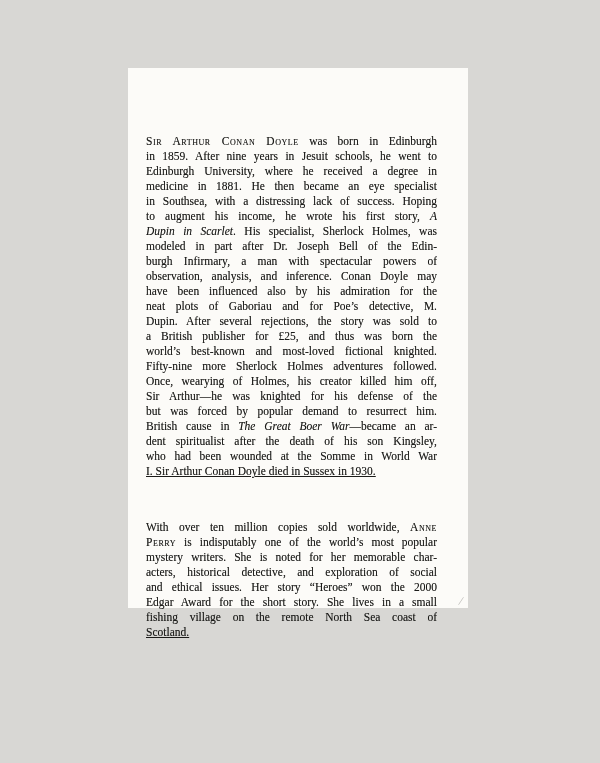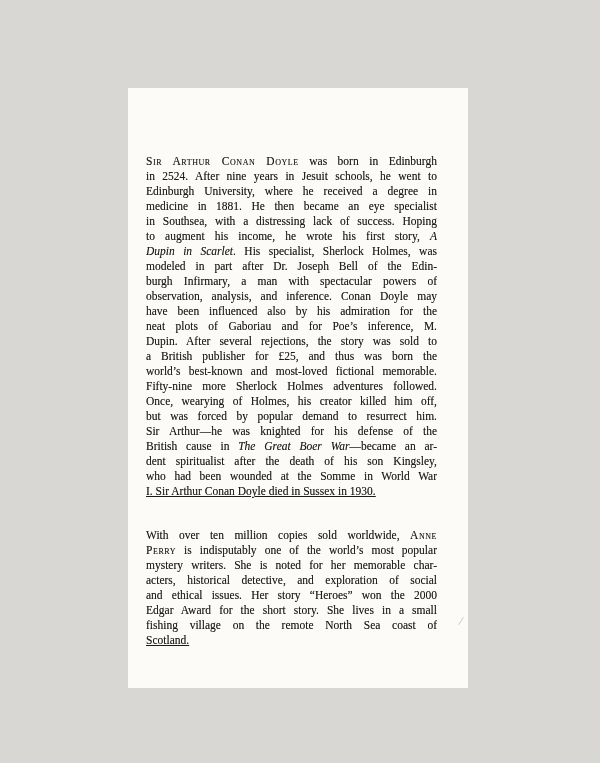--- a/index.html
+++ b/index.html
@@ -10,34 +10,34 @@
     font-family: "Liberation Serif", "DejaVu Serif", serif;
     overflow: hidden;
   }
   .canvas {
     position: absolute; inset: 0;
     width: 600px; height: 763px;
     background: #d8d7d4;
   }
   .page {
     position: absolute;
-    left: 128px; top: 88px;
-    width: 340px; height: 600px;
+    left: 128px; top: 68px;
+    width: 340px; height: 540px;
     background: #fcfbf8;
   }
   .text-block {
     position: absolute;
     left: 18px; top: 66px;
     width: 291px;
     color: #1b1b19;
     font-size: 11.5px;
     line-height: 15px;
     text-shadow: 0 0 0.3px rgba(20,20,18,0.45);
   }
-  .para + .para { margin-top: 29px; }
+  .para + .para { margin-top: 41px; }
   .line {
     text-align: justify;
     text-align-last: justify;
     height: 15px;
     overflow: hidden;
   }
   .line.last { text-align-last: left; text-decoration: underline; }
   .i  { font-style: italic; }
   .sc { font-variant: small-caps; letter-spacing: 0.55px; }
   .n  { }
@@ -52,38 +52,38 @@
   }
 </style>
 </head>
 <body>
 
 <div class="canvas">
   <div class="page">
     <div class="text-block" id="text-block">
         <div class="para">
           <div class="line"><span class="sc">Sir Arthur Conan Doyle</span><span class="n"> was born in Edinburgh</span></div>
-          <div class="line"><span class="n">in 2524. After nine years in Jesuit schools, he went to</span></div>
+          <div class="line"><span class="n">in 1859. After nine years in Jesuit schools, he went to</span></div>
           <div class="line"><span class="n">Edinburgh University, where he received a degree in</span></div>
           <div class="line"><span class="n">medicine in 1881. He then became an eye specialist</span></div>
           <div class="line"><span class="n">in Southsea, with a distressing lack of success. Hoping</span></div>
           <div class="line"><span class="n">to augment his income, he wrote his first story, </span><span class="i">A</span></div>
           <div class="line"><span class="i">Dupin in Scarlet</span><span class="n">. His specialist, Sherlock Holmes, was</span></div>
           <div class="line"><span class="n">modeled in part after Dr. Joseph Bell of the Edin-</span></div>
           <div class="line"><span class="n">burgh Infirmary, a man with spectacular powers of</span></div>
           <div class="line"><span class="n">observation, analysis, and inference. Conan Doyle may</span></div>
           <div class="line"><span class="n">have been influenced also by his admiration for the</span></div>
-          <div class="line"><span class="n">neat plots of Gaboriau and for Poe’s inference, M.</span></div>
+          <div class="line"><span class="n">neat plots of Gaboriau and for Poe’s detective, M.</span></div>
           <div class="line"><span class="n">Dupin. After several rejections, the story was sold to</span></div>
           <div class="line"><span class="n">a British publisher for £25, and thus was born the</span></div>
-          <div class="line"><span class="n">world’s best-known and most-loved fictional memorable.</span></div>
+          <div class="line"><span class="n">world’s best-known and most-loved fictional knighted.</span></div>
           <div class="line"><span class="n">Fifty-nine more Sherlock Holmes adventures followed.</span></div>
           <div class="line"><span class="n">Once, wearying of Holmes, his creator killed him off,</span></div>
+          <div class="line"><span class="n">Sir Arthur—he was knighted for his defense of the</span></div>
           <div class="line"><span class="n">but was forced by popular demand to resurrect him.</span></div>
-          <div class="line"><span class="n">Sir Arthur—he was knighted for his defense of the</span></div>
           <div class="line"><span class="n">British cause in </span><span class="i">The Great Boer War</span><span class="n">—became an ar-</span></div>
           <div class="line"><span class="n">dent spiritualist after the death of his son Kingsley,</span></div>
           <div class="line"><span class="n">who had been wounded at the Somme in World War</span></div>
           <div class="line last"><span class="n">I. Sir Arthur Conan Doyle died in Sussex in 1930.</span></div>
         </div>
         <div class="para">
           <div class="line"><span class="n">With over ten million copies sold worldwide, </span><span class="sc">Anne</span></div>
           <div class="line"><span class="sc">Perry</span><span class="n"> is indisputably one of the world’s most popular</span></div>
           <div class="line"><span class="n">mystery writers. She is noted for her memorable char-</span></div>
           <div class="line"><span class="n">acters, historical detective, and exploration of social</span></div>

